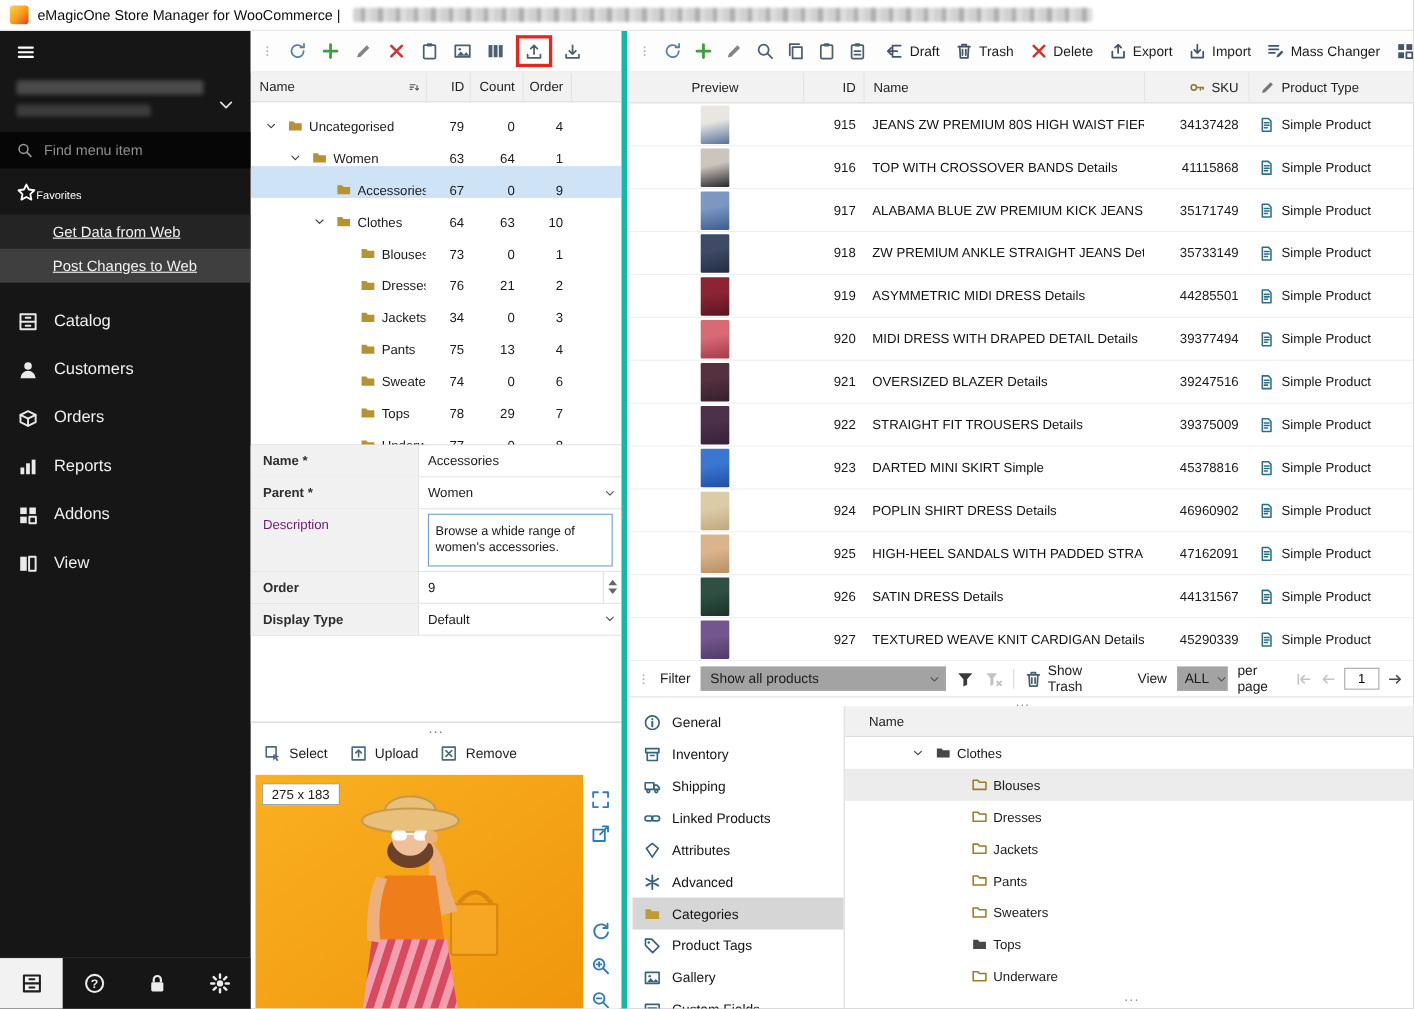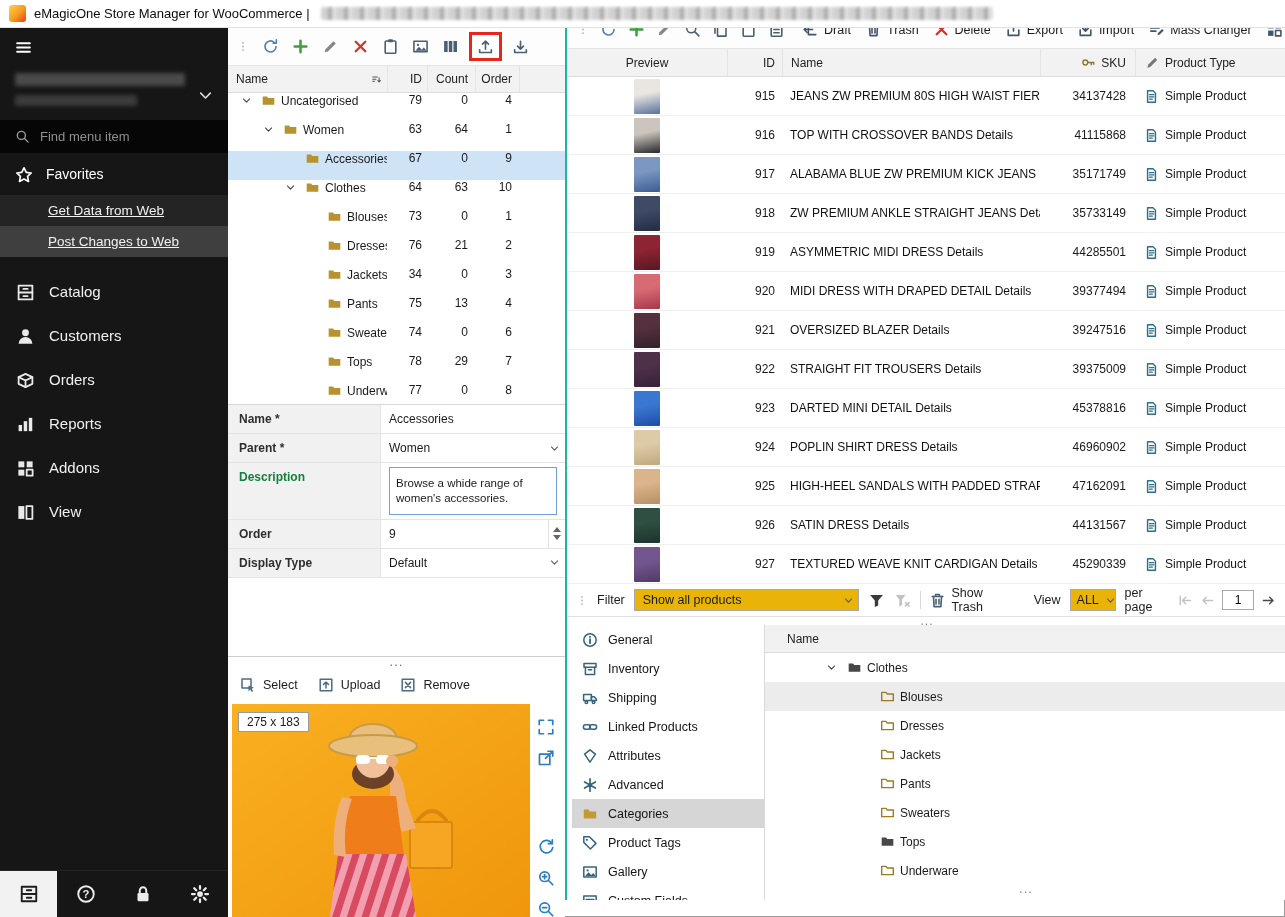--- a/index.html
+++ b/index.html
@@ -23,21 +23,21 @@
 
 
 #sidebar{position:absolute;left:0;top:28px;width:228px;height:889px;background:#161616;color:#f0f0f0}
 #burger{padding:11px 0 6px 15px;color:#fff}
 #acct{position:relative;padding:8px 15px 14px}
 #acct .red1{height:13px;width:170px;background:#4a4a4a;border-radius:2px;filter:blur(2px);margin-bottom:9px}
 #acct .red2{height:11px;width:122px;background:#3c3c3c;border-radius:2px;filter:blur(2px)}
 #acct .ic{position:absolute;right:14px;top:22px;color:#ddd}
 #side-search{height:33px;background:#060606;display:flex;align-items:center;gap:10px;padding:0 15px;color:#8f8f8f;font-size:13px}
 #side-search .ic{color:#9a9a9a;width:15px;height:15px}
-#fav-head{display:flex;align-items:flex-start;gap:13px;padding:13px 15px 11px;font-size:14px;color:#fff}
+#fav-head{display:flex;align-items:flex-end;padding:13px 15px 11px;font-size:10px;color:#fff}
 #fav-head .ic{width:18px;height:18px;color:#fff}
 .fav-item{padding:8px 15px 8px 48px;font-size:13.5px;text-decoration:underline;cursor:pointer;background:#242424;color:#f2f2f2}
 .fav-item.sel{background:#3f3f3f}
 #side-menu{margin-top:26px}
 .side-item{display:flex;gap:14px;height:44px;padding:0 16px;font-size:15px;color:#f0f0f0;cursor:pointer}
 .side-item .ic{width:19px;height:19px;color:#e9e9e9}
 #side-bottom{position:absolute;left:0;bottom:0;width:228px;height:47px;display:flex;background:#161616;border-top:1px solid #262626}
 .sb-cell{flex:1;display:flex;align-items:center;justify-content:center;color:#ececec;cursor:pointer}
 .sb-cell.active{background:#f2f2f2;color:#1f1f1f}
 .sb-cell .ic{width:20px;height:20px}
@@ -49,30 +49,30 @@
 .annot{display:inline-flex;border:3px solid #e8251c;padding:3px 5px;margin:-6px -3px}
 #cat-tree{height:339px;overflow:hidden;font-size:12px;border-bottom:1px solid #d7d7d7}
 .tr-head{display:flex;height:27px;align-items:center;background:#f2f2f2;border-bottom:1px solid #dcdcdc;color:#222}
 .tr-head>div{border-left:1px solid #e3e3e3;height:100%;display:flex;align-items:center}
 .tr-head>div:first-child{border-left:none}
 .col-name{flex:1;display:flex;align-items:center;gap:5px;padding-left:8px;min-width:0}
 .col-id{width:40px;justify-content:flex-end;padding-right:5px}
 .col-count{width:48px;justify-content:flex-end;padding-right:7px}
 .col-order{width:44px;justify-content:flex-end;padding-right:7px}
 .col-sp{width:46px}
-.trow{display:flex;height:29px;align-items:flex-start}
+.trow{display:flex;height:29px;align-items:flex-end}
 .trow.sel{background:#cfe3f6}
 .trow .col-id,.trow .col-count,.trow .col-order{display:flex;align-items:center}
 .chevslot{width:20px;display:inline-flex;justify-content:center;color:#3c3c3c;flex:none}
 .lbl{white-space:nowrap;overflow:hidden}
 
 #cat-form{height:252px;border-bottom:1px solid #cfcfcf;font-size:12px;background:#fff}
 .frow{display:flex;border-bottom:1px solid #e4e4e4;min-height:29px}
 .flabel{width:153px;background:#f1f1f1;padding:7px 11px;font-weight:bold;color:#2e2e2e;border-right:1px solid #e4e4e4}
-.flabel.blue{color:#15803d;font-weight:bold}
+.flabel.blue{color:#701a75;font-weight:normal}
 .fvalue{flex:1;padding:0 8px;display:flex;align-items:center;position:relative;min-width:0}
 .fvalue .chevr{position:absolute;right:5px;color:#555}
 .ta{border:1px solid #6da1d8;width:100%;min-height:46px;margin:4px 0;padding:8px 6px;font-size:11.5px;line-height:1.3;background:#fff}
 .spin{position:absolute;right:0;top:0;bottom:0;width:17px;border-left:1px solid #e0e0e0;display:flex;flex-direction:column;align-items:center;justify-content:center;gap:3px}
 .spin b{width:0;height:0;border-left:4px solid transparent;border-right:4px solid transparent}
 .spin .up{border-bottom:5px solid #666}
 .spin .dn{border-top:5px solid #666}
 .dots-h{text-align:center;color:#777;font-size:13px;line-height:9px;height:11px;letter-spacing:1px}
 #img-btns{display:flex;gap:20px;align-items:center;padding:9px 12px 8px;font-size:12.5px}
 .img-btn{display:flex;align-items:center;gap:7px;color:#1d1d1d;cursor:pointer}
@@ -80,21 +80,21 @@
 #cat-image{position:absolute;left:4px;top:676px;width:330px;height:213px;background:#fff;overflow:hidden}
 #img-size-badge{position:absolute;left:6px;top:8px;background:#fff;border:1px solid #9a9a9a;padding:2px 8px;font-size:12px;z-index:2}
 #img-tools{position:absolute;right:2px;top:14px;width:28px;display:flex;flex-direction:column;align-items:center;gap:13px;color:#2e7cc0}
 #img-tools .gap{height:45px}
 #img-tools .ic{width:18px;height:18px;cursor:pointer}
 
 
 #splitter{position:absolute;left:563px;top:455px;color:#9a9a9a;z-index:4;font-size:12px;line-height:5px;text-align:center;width:6px}
 
 
-#rightpanel{position:absolute;left:565px;top:11px;width:720px;height:889px;border-left:2px solid #14b8a6;background:#fff}
+#rightpanel{position:absolute;left:565px;top:28px;width:720px;height:889px;border-left:5px solid #14b8a6;background:#fff}
 #prod-toolbar{height:38px;display:flex;align-items:center;gap:11px;padding:0 10px;border-bottom:1px solid #e4e4e4;background:#fdfdfd;overflow:hidden;white-space:nowrap}
 #prod-tb-btns{display:flex;gap:14px;margin-left:6px;align-items:center}
 .tbtn{display:flex;align-items:center;gap:5px;font-size:12.5px;color:#1c1c1c;cursor:pointer}
 #prod-head{display:flex;height:28px;background:#f2f2f2;border-bottom:1px solid #dcdcdc;align-items:center;color:#222}
 #prod-head>div{border-left:1px solid #e3e3e3;height:100%;display:flex;align-items:center}
 #prod-head>div:first-child{border-left:none}
 .ph-preview{width:160px;justify-content:center}
 .ph-id{width:55px;justify-content:flex-end;padding-right:7px}
 .ph-name{flex:1;padding-left:8px}
 .ph-sku{width:95px;justify-content:flex-end;gap:5px;padding-right:9px}
@@ -103,21 +103,21 @@
 .prow{display:flex;height:39px;align-items:center;border-bottom:1px solid #efefef}
 .pr-prev{width:160px;display:flex;justify-content:center}
 .pthumb{width:26px;height:35px;border-radius:1px}
 .pr-id{width:55px;text-align:right;padding-right:7px}
 .pr-name{flex:1;padding-left:8px;white-space:nowrap;overflow:hidden;color:#111}
 .pr-sku{width:95px;text-align:right;padding-right:9px}
 .pr-type{width:150px;display:flex;align-items:center;gap:6px;padding-left:9px;color:#161616}
 .pr-type .ic{color:#2a6f8a}
 
 #filter-bar{height:33px;display:flex;align-items:center;gap:9px;padding:0 9px;border-bottom:1px solid #e0e0e0;font-size:12.5px;color:#1c1c1c}
-.combo{display:flex;align-items:center;justify-content:space-between;border:1px solid #a9a9a9;height:22px;padding:0 4px 0 8px;background:#eab308;gap:6px}
+.combo{display:flex;align-items:center;justify-content:space-between;border:1px solid #a9a9a9;height:22px;padding:0 4px 0 8px;background:#a3a3a3;gap:6px}
 #filter-combo{width:248px;min-width:0}
 #filter-combo span:first-child{overflow:hidden;white-space:nowrap}
 #view-combo{width:46px;padding-left:6px}
 .page-input{width:32px;height:20px;border:1px solid #a9a9a9;text-align:center;font-size:12px;font-family:inherit}
 #pager{display:flex;align-items:center;gap:7px;margin-left:auto}
 
 
 #bottom{position:absolute;left:0;top:606px;width:720px;height:283px;display:flex;flex-direction:column}
 #bottom-handle{height:8px;display:flex;align-items:center;justify-content:center;color:#8a8a8a;font-size:12px;letter-spacing:1px;line-height:4px}
 #bottom-body{flex:1;display:flex;min-height:0}
@@ -974,21 +974,21 @@
             </svg>
           </span>
           <span>Simple Product</span>
         </div>
       </div>
       <div class="prow">
    <div class="pr-prev">
           <span class="pthumb" style="background:linear-gradient(168deg,#3a77d2 42%,#1f4da6)"></span>
         </div>
    <div class="pr-id">923</div>
-   <div class="pr-name">DARTED MINI DETAIL Details</div>
+   <div class="pr-name">DARTED MINI SKIRT Simple</div>
    <div class="pr-sku">45378816</div>
    <div class="pr-type">
           <span class="ic sm">
             <svg viewBox="0 0 16 16">
               <path stroke="currentColor" fill="none" stroke-width="1.5" stroke-linecap="round" stroke-linejoin="round" d="M3.8 1.8h5.8l2.6 2.6v9.8H3.8z"></path>
               <path stroke="currentColor" fill="none" stroke-width="1.5" stroke-linecap="round" stroke-linejoin="round" d="M5.8 6h4.6M5.8 8.4h4.6M5.8 10.8h3"></path>
             </svg>
           </span>
           <span>Simple Product</span>
         </div>

